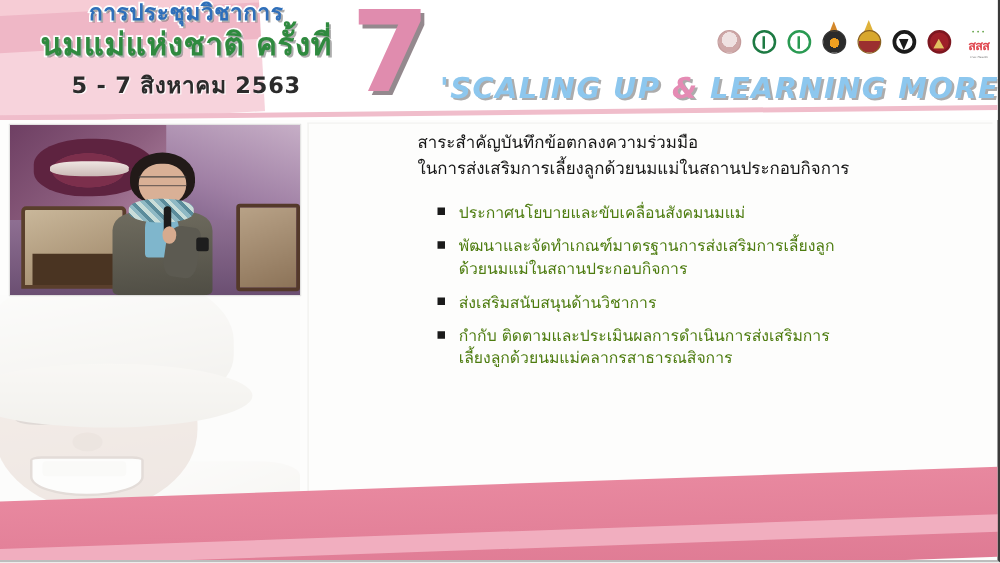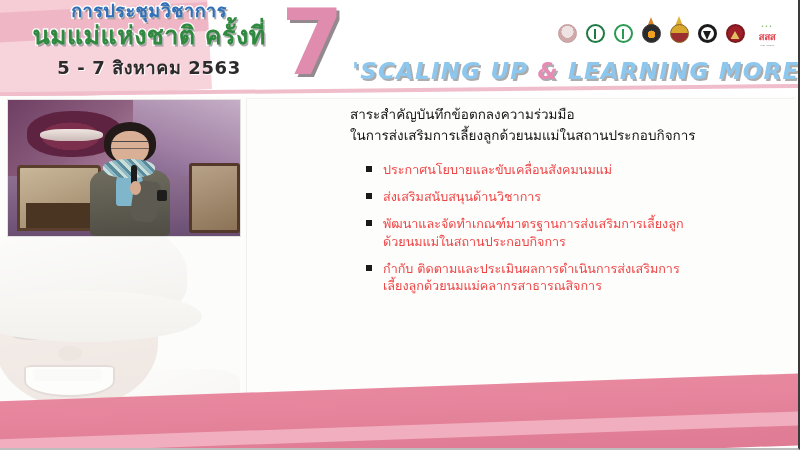--- a/index.html
+++ b/index.html
@@ -91,21 +91,21 @@
     font-size:23px; font-weight:bold; font-style:italic;
     letter-spacing:1.2px;
     color:#8dc7ee;
     text-shadow:2px 2px 0 rgba(90,90,90,.5);
     white-space:nowrap;
   }
   #subtitle .amp { color:#e58bb4; }
 
   
   #logo-row {
-    position:absolute; right:16px; top:24px; z-index:9;
+    position:absolute; right:0; top:24px; z-index:9;
     display:flex; align-items:flex-start; gap:6px;
   }
   .logo { width:22px; height:30px; display:flex; flex-direction:column;
           align-items:center; justify-content:flex-start; }
   .logo .disc { width:19px; height:19px; border-radius:50%; position:relative; }
   .logo .cap { font-size:2.6px; line-height:1.15; text-align:center;
                margin-top:1px; color:#777; width:24px; overflow:hidden;
                white-space:nowrap; }
   .lg1 .disc { background:radial-gradient(circle at 50% 40%, #efe2e2 0 45%, #cfa9a9 46% 100%);
                border:1px solid #c49c9c; }
@@ -222,31 +222,31 @@
     transform:rotate(-2.0deg); transform-origin:left bottom; z-index:4;
   }
   #bottom-bar-hi {
     position:absolute; left:-20px; bottom:-6px; width:860px; height:14px;
     background:#f3b6c6; transform:rotate(-2.0deg); transform-origin:left bottom;
     z-index:5; opacity:.85;
   }
 
   
   #content {
-    position:absolute; left:252px; top:104px; width:520px; z-index:6;
+    position:absolute; left:236px; top:104px; width:520px; z-index:6;
   }
   #content-heading {
     font-size:13.5px; color:#171717; line-height:1.52;
     margin-left:98px; white-space:pre-line;
     font-family:"DejaVu Sans","Liberation Sans",sans-serif;
   }
   #bullet-list { list-style:none; margin-top:16px; margin-left:114px; }
   #bullet-list li {
     position:relative; padding-left:17px; margin-bottom:9px;
-    font-size:12.6px; color:#ef4444; line-height:1.42;
+    font-size:12.6px; color:#4d7c0f; line-height:1.42;
   }
   #bullet-list li::before {
     content:""; position:absolute; left:0; top:5px;
     width:6px; height:6px; background:#1a1a1a;
   }
   .bl-cont { display:block; }
 
   
   #content-card-edge {
     position:absolute; left:246px; top:98px; width:548px; height:300px;
@@ -354,25 +354,25 @@
 
   <div id="content">
     <div id="content-heading">สาระสำคัญบันทึกข้อตกลงความร่วมมือ
 ในการส่งเสริมการเลี้ยงลูกด้วยนมแม่ในสถานประกอบกิจการ</div>
 
     <ul id="bullet-list">
       <li>
         <span class="bl-cont">ประกาศนโยบายและขับเคลื่อนสังคมนมแม่</span>
       </li>
       <li>
-        <span class="bl-cont">ส่งเสริมสนับสนุนด้านวิชาการ</span>
+        <span class="bl-cont">พัฒนาและจัดทำเกณฑ์มาตรฐานการส่งเสริมการเลี้ยงลูก</span>
+        <span class="bl-cont">ด้วยนมแม่ในสถานประกอบกิจการ</span>
       </li>
       <li>
-        <span class="bl-cont">พัฒนาและจัดทำเกณฑ์มาตรฐานการส่งเสริมการเลี้ยงลูก</span>
-        <span class="bl-cont">ด้วยนมแม่ในสถานประกอบกิจการ</span>
+        <span class="bl-cont">ส่งเสริมสนับสนุนด้านวิชาการ</span>
       </li>
       <li>
         <span class="bl-cont">กำกับ ติดตามและประเมินผลการดำเนินการส่งเสริมการ</span>
         <span class="bl-cont">เลี้ยงลูกด้วยนมแม่คลากรสาธารณสิจการ</span>
       </li>
     </ul>
   </div>
 
   <div id="bottom-bar"></div>
   <div id="bottom-bar-hi"></div>

